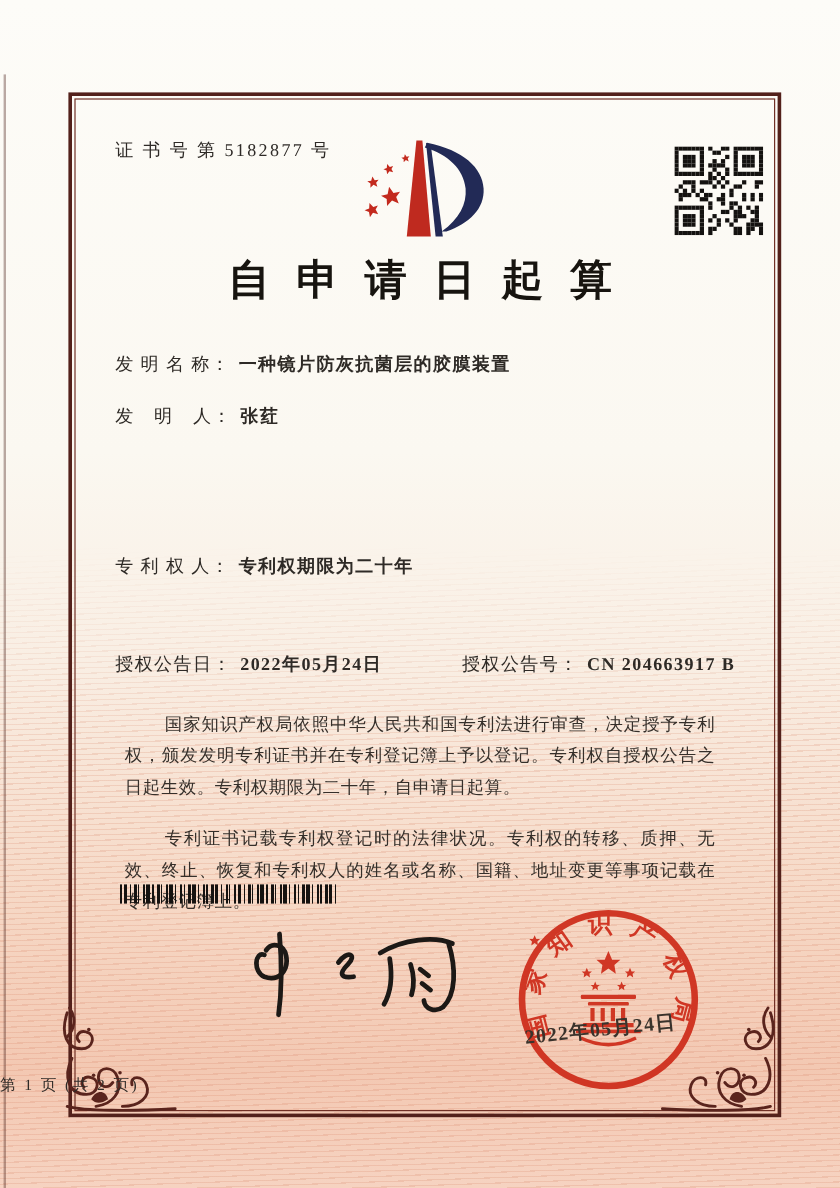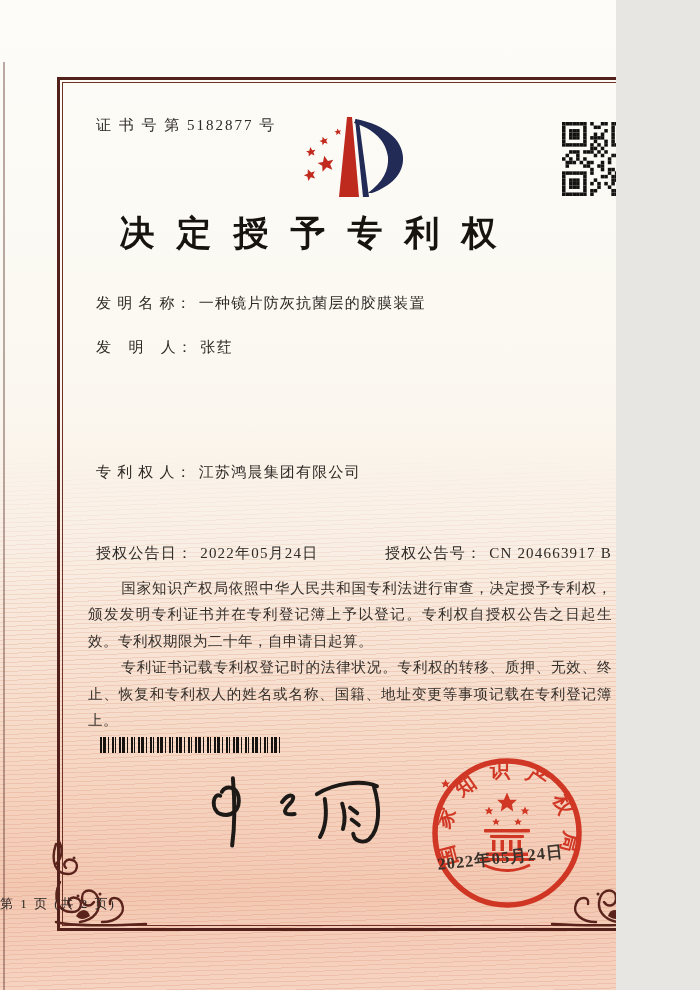--- a/index.html
+++ b/index.html
@@ -1,37 +1,37 @@
 <!DOCTYPE html>
 <html><head>
 <meta charset="utf-8">
 <style>
   html,body{margin:0;padding:0;background:#e8e6e2;}
   .page{
-    position:relative;width:616px;height:990px;overflow:hidden;
+    position:relative;width:700px;height:990px;overflow:hidden;
     background:linear-gradient(180deg,#fdfcf8 0%,#fbf8f1 38%,#f9eee3 56%,#f6d8c5 76%,#f3c8b2 90%,#f6d3c1 100%);
     font-family:"Liberation Serif","DejaVu Serif",serif;color:#332e2a;
   }
   .waves{position:absolute;left:0;right:0;top:46%;bottom:0;pointer-events:none;
     background:repeating-linear-gradient(178deg,rgba(213,122,92,.20) 0 1px,rgba(255,255,255,0) 1px 4.5px);
     -webkit-mask-image:linear-gradient(180deg,transparent 0%,#000 32%,#000 100%);
     mask-image:linear-gradient(180deg,transparent 0%,#000 32%,#000 100%);}
   .edge{position:absolute;left:3px;top:62px;bottom:0;width:2px;background:rgba(86,44,38,.40);}
   .frame{position:absolute;left:57px;top:77px;width:588px;height:848px;border:3px solid #53211b;}
   .frame::before{content:"";position:absolute;inset:2px;border:1px solid #713026;}
   .cert-no{position:absolute;left:96px;top:116px;font-size:15px;letter-spacing:2px;color:#2e2a27;}
   .logo{position:absolute;left:298px;top:112px;width:118px;height:92px;}
   .qr{position:absolute;left:562px;top:122px;width:74px;height:74px;}
   .title{position:absolute;left:0;top:210px;width:100%;text-align:center;font-size:35px;font-weight:bold;
     letter-spacing:22px;padding-left:22px;box-sizing:border-box;color:#17140f;}
   .frow{position:absolute;left:96px;white-space:nowrap;font-size:15px;letter-spacing:1.2px;color:#2e2a26;}
-  .frow .val{margin-left:7px;}
+  .frow .val{margin-left:7px;font-weight:bold;}
   .body-text{position:absolute;left:88px;top:575px;width:524px;font-size:14.5px;line-height:1.82;
     text-align:justify;color:#352f2a;letter-spacing:.5px;}
-  .body-text p{margin:0;text-indent:2.3em;}
+  .body-text p{margin:16px;text-indent:2.3em;}
   .barcode{position:absolute;left:100px;top:737px;width:183px;height:16px;
     background:repeating-linear-gradient(90deg,#151210 0 2px,transparent 2px 3px,#151210 3px 6px,transparent 6px 8px,#151210 8px 9px,transparent 9px 12px,#151210 12px 14px,transparent 14px 15px,#151210 15px 16px,transparent 16px 19px);}
   .official{position:absolute;left:106px;top:789px;font-size:16px;font-weight:bold;color:#211d19;
     letter-spacing:3px;line-height:1.85;font-family:"Liberation Sans","DejaVu Sans",sans-serif;}
   .sig{position:absolute;left:206px;top:764px;width:190px;height:92px;}
   .seal{position:absolute;left:428px;top:754px;width:158px;height:158px;opacity:.95;}
   .seal-date{position:absolute;left:437px;top:845px;width:170px;font-size:16.5px;font-weight:bold;
     color:#3a332c;transform:rotate(-6deg);letter-spacing:1px;white-space:nowrap;}
   .footer{position:absolute;left:0;top:895px;width:100%;text-align:left;font-size:13px;letter-spacing:2px;color:#2e2a27;}
   .corner{position:absolute;width:100px;height:92px;}
@@ -264,30 +264,30 @@
         <rect x="14" y="70" width="3.5" height="3.5"></rect>
         <rect x="17.5" y="70" width="3.5" height="3.5"></rect>
         <rect x="21" y="70" width="3.5" height="3.5"></rect>
         <rect x="28" y="70" width="3.5" height="3.5"></rect>
         <rect x="49" y="70" width="3.5" height="3.5"></rect>
         <rect x="52.5" y="70" width="3.5" height="3.5"></rect>
         <rect x="59.5" y="70" width="3.5" height="3.5"></rect>
         <rect x="70" y="70" width="3.5" height="3.5"></rect>
       </svg></div>
 
-  <div class="title">决定授予专利权</div>
+  <div class="title">自申请日起算</div>
 
   <div class="frow" style="top:294px">
     <span class="lbl">发 明 名 称：</span><span class="val">一种镜片防灰抗菌层的胶膜装置</span>
   </div>
   <div class="frow" style="top:338px">
     <span class="lbl">发　明　人：</span><span class="val">张荭</span>
   </div>
   <div class="frow" style="top:463px">
-    <span class="lbl">专 利 权 人：</span><span class="val">江苏鸿晨集团有限公司</span>
+    <span class="lbl">专 利 权 人：</span><span class="val">专利权期限为二十年</span>
   </div>
   <div class="frow" style="top:544px">
     <span class="lbl">授权公告日：</span><span class="val">2022年05月24日</span>
   </div>
   <div class="frow" style="top:544px;left:385px">
     <span class="lbl">授权公告号：</span><span class="val">CN 204663917 B</span>
   </div>
 
   <div class="body-text">
     <p>国家知识产权局依照中华人民共和国专利法进行审查，决定授予专利权，颁发发明专利证书并在专利登记簿上予以登记。专利权自授权公告之日起生效。专利权期限为二十年，自申请日起算。</p>

